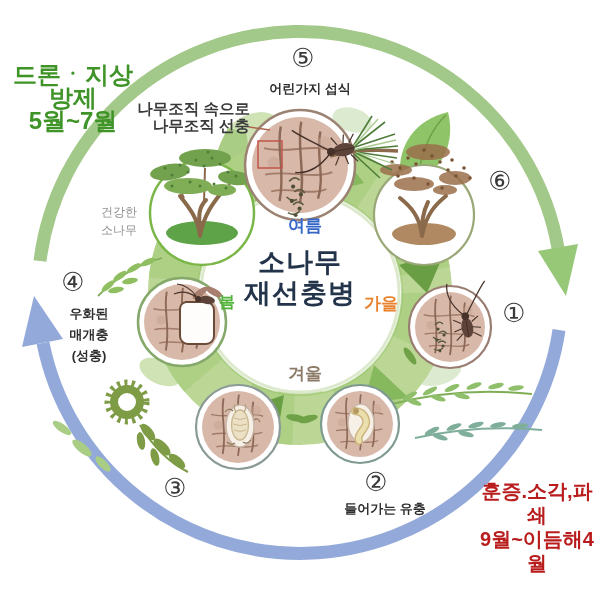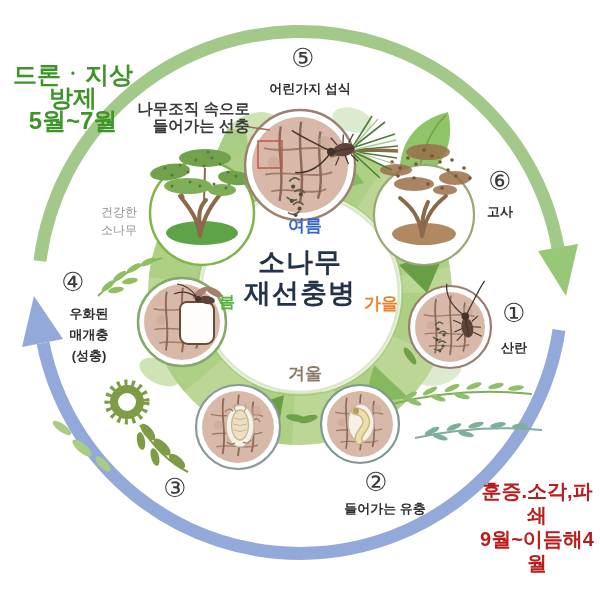--- a/index.html
+++ b/index.html
@@ -282,31 +282,29 @@
 
   <div class="txt season season-summer center-txt">여름</div>
   <div class="txt season season-spring center-txt">봄</div>
   <div class="txt season season-fall center-txt">가을</div>
   <div class="txt season season-winter center-txt">겨울</div>
 
   <div class="txt stage-num num5">⑤</div>
   <div class="txt stage-label lab5 center-txt">어린가지 섭식</div>
 
   <div class="txt stage-num num6">⑥</div>
-  <div class="txt stage-label lab6 center-txt">고사</div>
 
   <div class="txt stage-num num1">①</div>
-  <div class="txt stage-label lab1 center-txt">산란</div>
 
   <div class="txt stage-num num2">②</div>
   <div class="txt stage-label lab2 center-txt">들어가는 유충</div>
 
   <div class="txt stage-num num3">③</div>
   <div class="txt stage-label lab3"><br></div>
 
   <div class="txt stage-num num4">④</div>
   <div class="txt stage-label lab4 center-txt"><span>우화된</span><br><span>매개충</span><br><span>(성충)</span></div>
 
-  <div class="txt ann-nema right-txt"><span>나무조직 속으로</span><br><span>들어가는 선충</span></div>
+  <div class="txt ann-nema right-txt"><span>나무조직 속으로</span><br><span>나무조직 선충</span></div>
 
   <div class="txt ann-healthy"><span>건강한</span><br><span>소나무</span></div>
 
 </div>
 
 </body></html>

